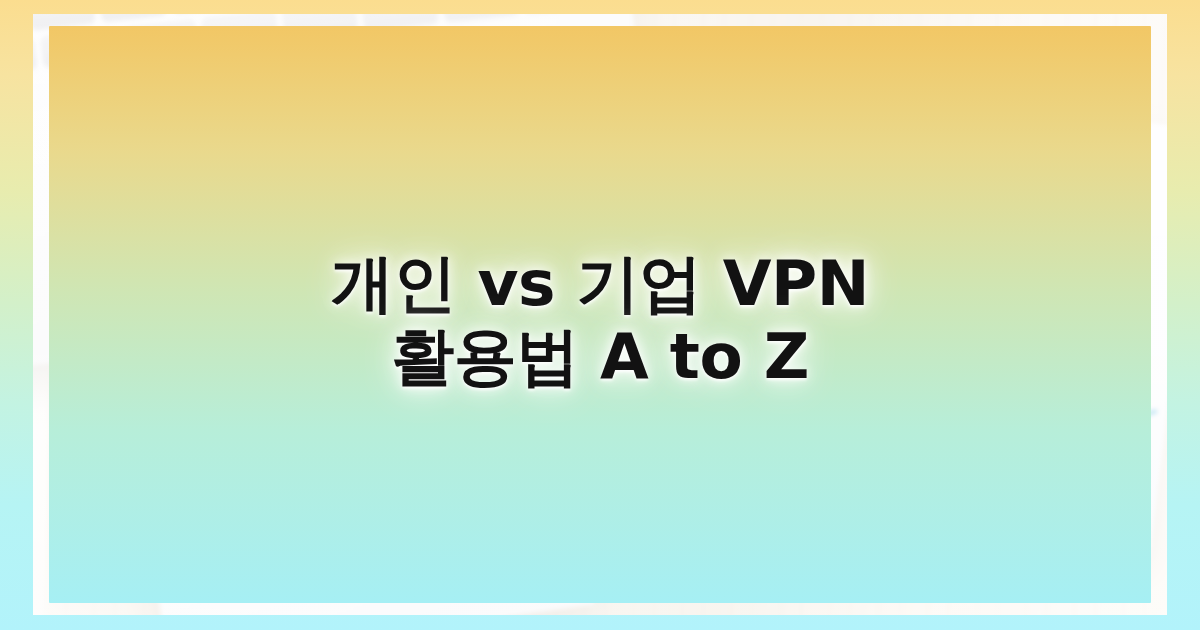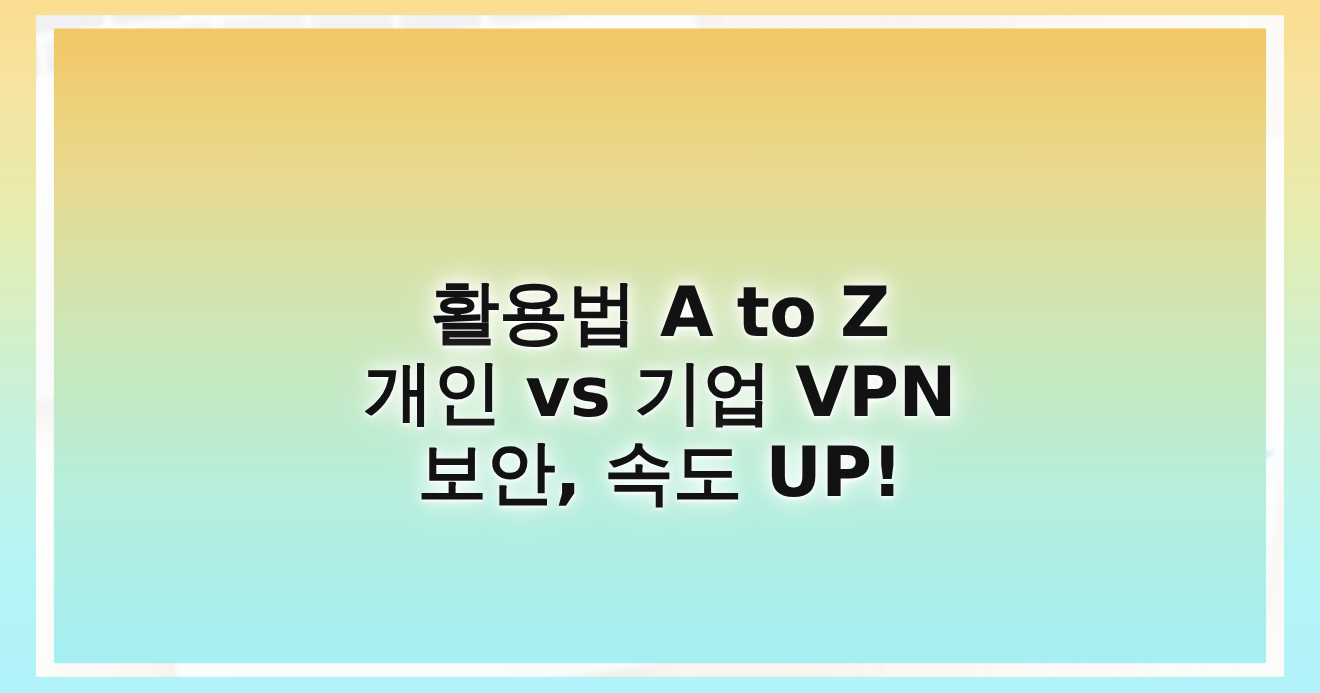--- a/index.html
+++ b/index.html
@@ -364,18 +364,17 @@
     </div>
 
     <div id="veil"></div>
   </div>
 
   <div id="inner-border">
       <span></span>
     </div>
 
   <h1 id="headline">
+    <span class="ln">개인 vs 기업 VPN</span>
     <span class="ln">활용법 A to Z</span>
-    <span class="ln">개인 vs 기업 VPN</span>
-    <span class="ln">보안, 속도 UP!</span>
   </h1>
 
 </div>
 
 </body></html>

